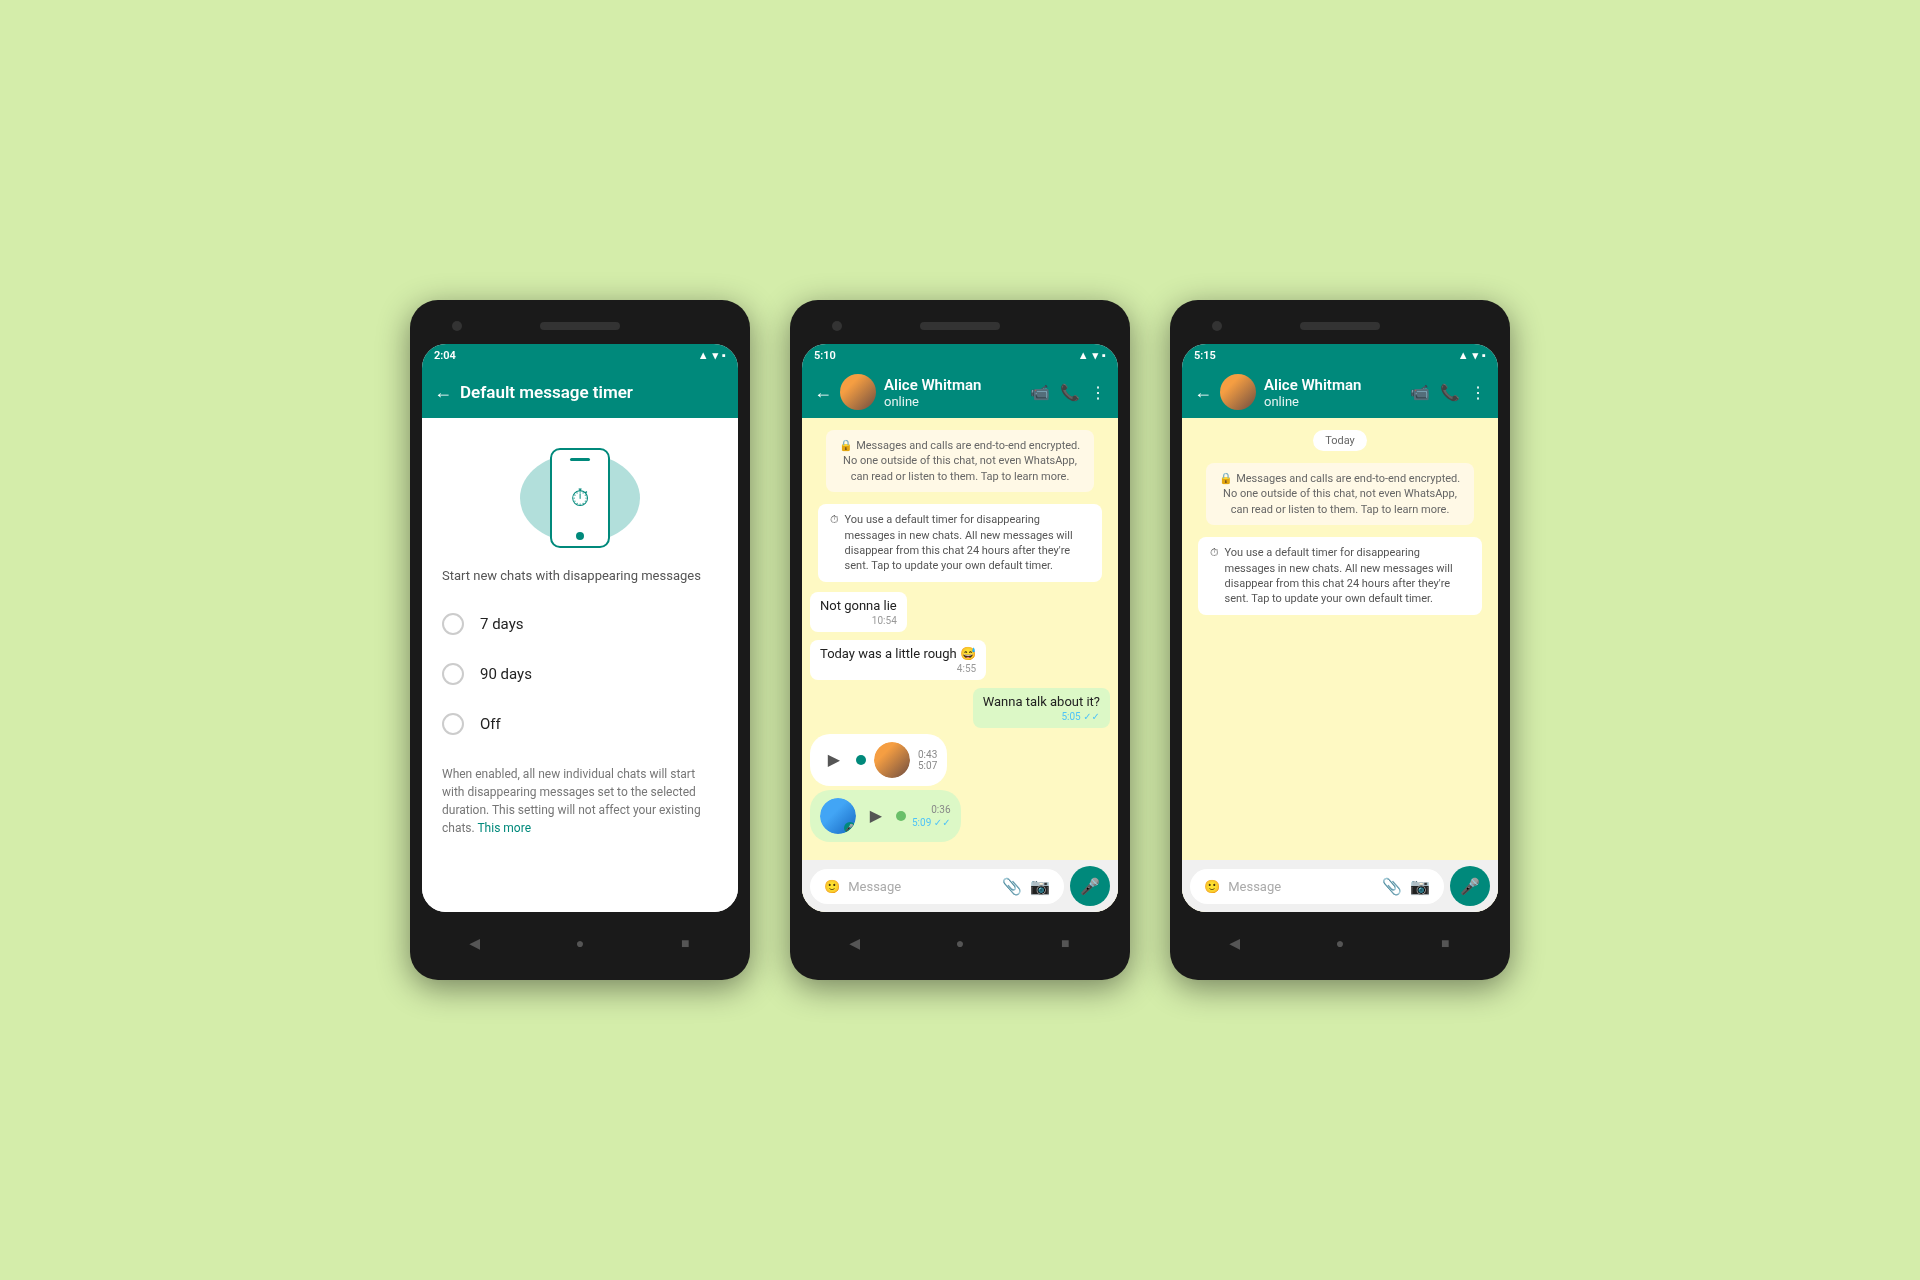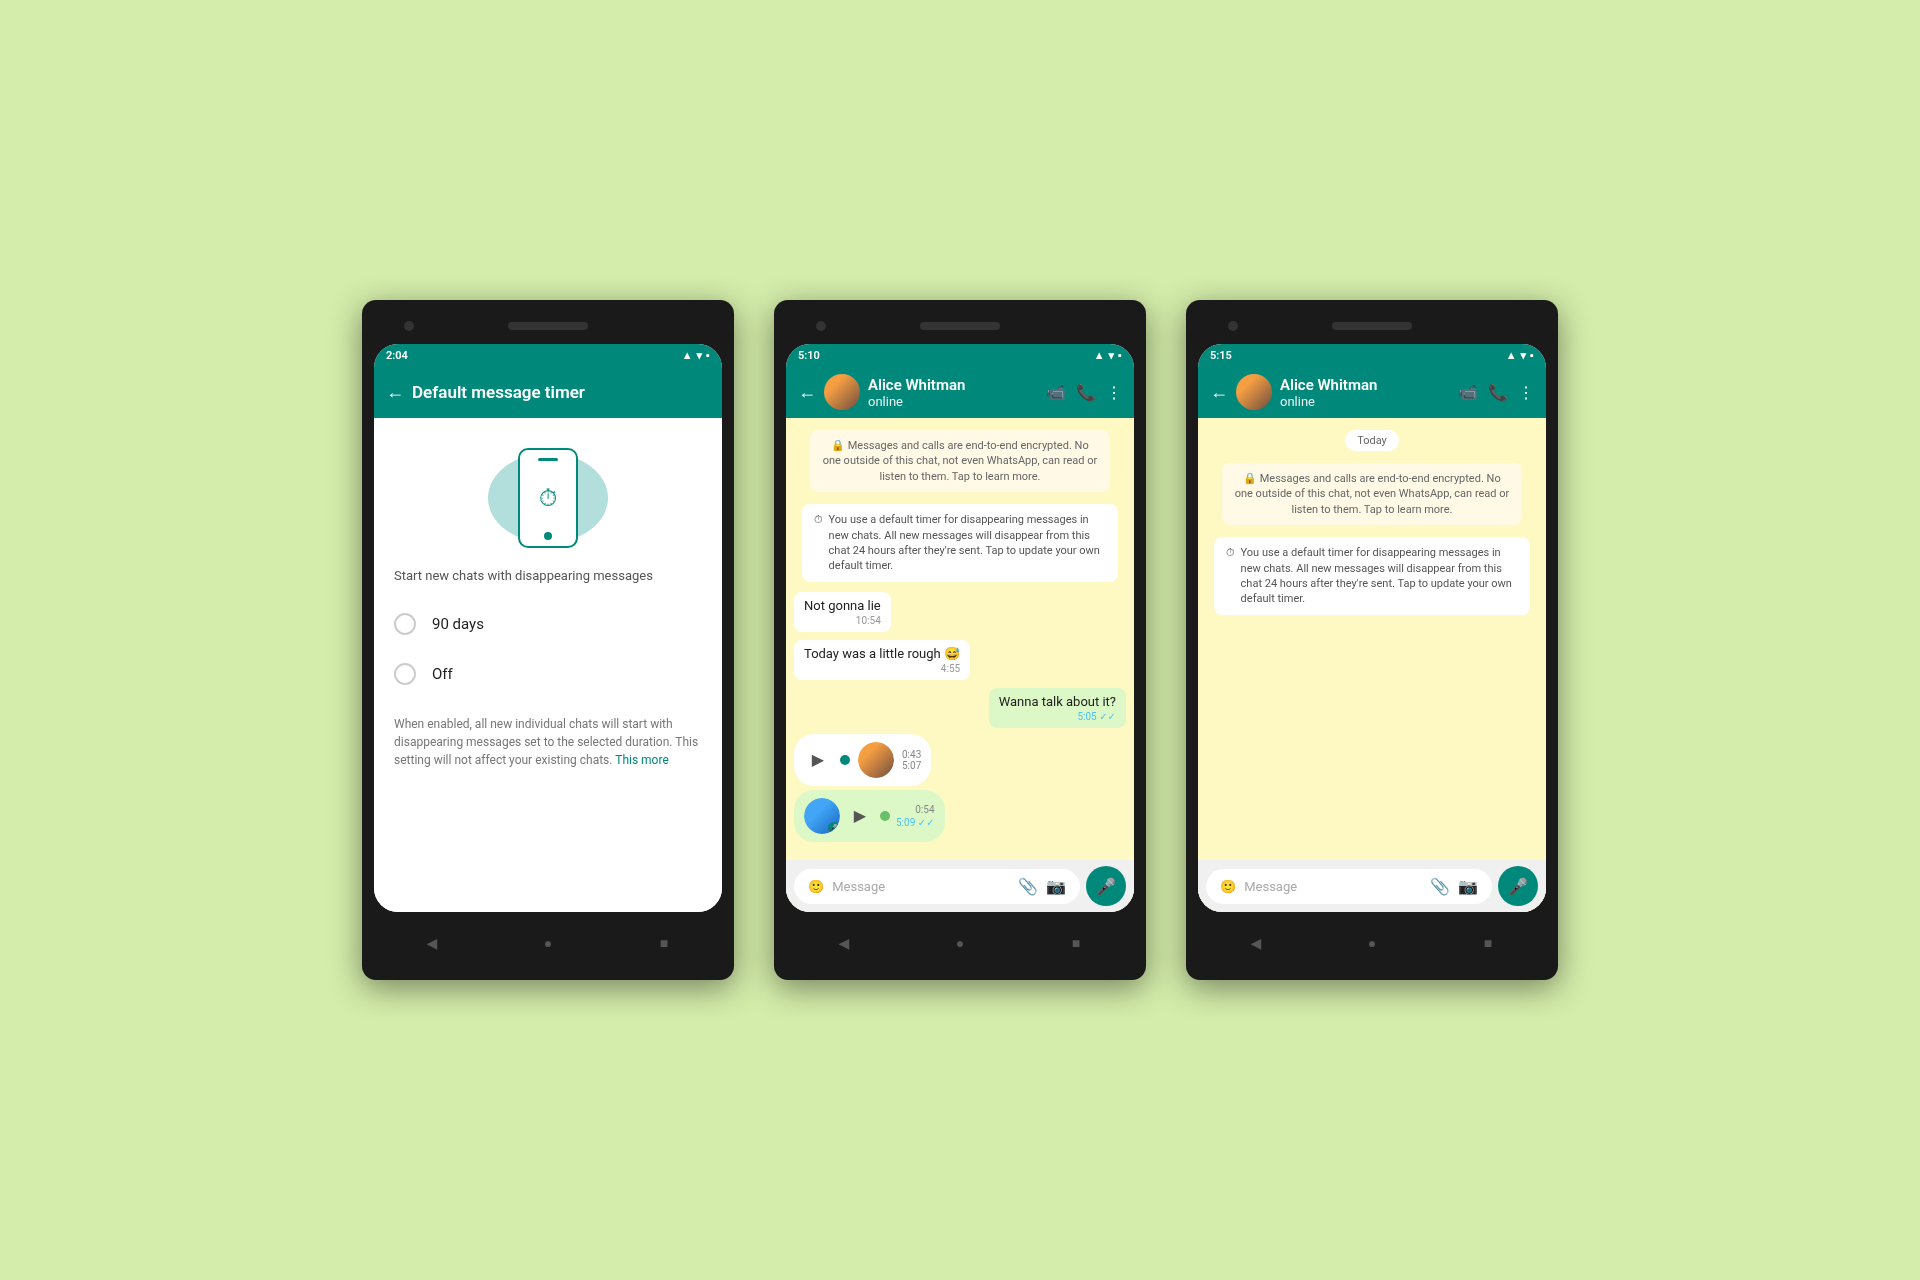--- a/index.html
+++ b/index.html
@@ -13,24 +13,24 @@
       font-family: 'Roboto', Arial, sans-serif;
       overflow: hidden;
     }
     .phones-container {
       display: flex;
       gap: 40px;
       align-items: center;
       justify-content: center;
     }
     .phone {
-      width: 372px;
+      width: 340px;
       height: 680px;
       background: #1a1a1a;
-      border-radius: 14px;
+      border-radius: 28px;
       padding: 12px;
       box-shadow: 0 8px 32px rgba(0,0,0,0.45);
       display: flex;
       flex-direction: column;
       position: relative;
     }
     .phone-top-bar {
       display: flex;
       justify-content: center;
       align-items: center;
@@ -461,20 +461,24 @@
 
       <div class="timer-screen">
         <div class="timer-illustration">
           <div class="illustration-bg"></div>
           <div class="illustration-phone">
             <span class="timer-icon">⏱</span>
           </div>
         </div>
         <div class="timer-label">Start new chats with disappearing messages</div>
 
+        <div class="radio-option">
+          <div class="radio-circle"></div>
+          <span class="radio-text">7 days</span>
+        </div>
         <div class="radio-option">
           <div class="radio-circle"></div>
           <span class="radio-text">90 days</span>
         </div>
         <div class="radio-option">
           <div class="radio-circle"></div>
           <span class="radio-text">Off</span>
         </div>
 
         <div class="timer-footer">
@@ -565,21 +569,21 @@
                 <span style="position:absolute;bottom:0;right:0;width:12px;height:12px;background:#00897b;border-radius:50%;display:flex;align-items:center;justify-content:center;font-size:7px;color:white;">🎤</span>
               </div>
             </div>
             <span class="play-btn">▶</span>
             <div class="waveform">
               <div class="waveform-line" style="background:#a5d6a7;">
               </div>
               <div class="waveform-dot" style="background:#6abf69;"></div>
             </div>
             <div style="display:flex;flex-direction:column;align-items:flex-end;">
-              <span class="voice-duration">0:54</span>
+              <span class="voice-duration">0:36</span>
               <span class="msg-time-check"><span>5:09</span> <span style="color:#4fc3f7">✓✓</span></span>
             </div>
           </div>
         </div>
 
         <div class="chat-input-bar">
           <div class="chat-input-field">
             <span>🙂</span>
             <span style="color:#aaa;flex:1;">Message</span>
             <span style="color:#888;font-size:16px;">📎</span>

